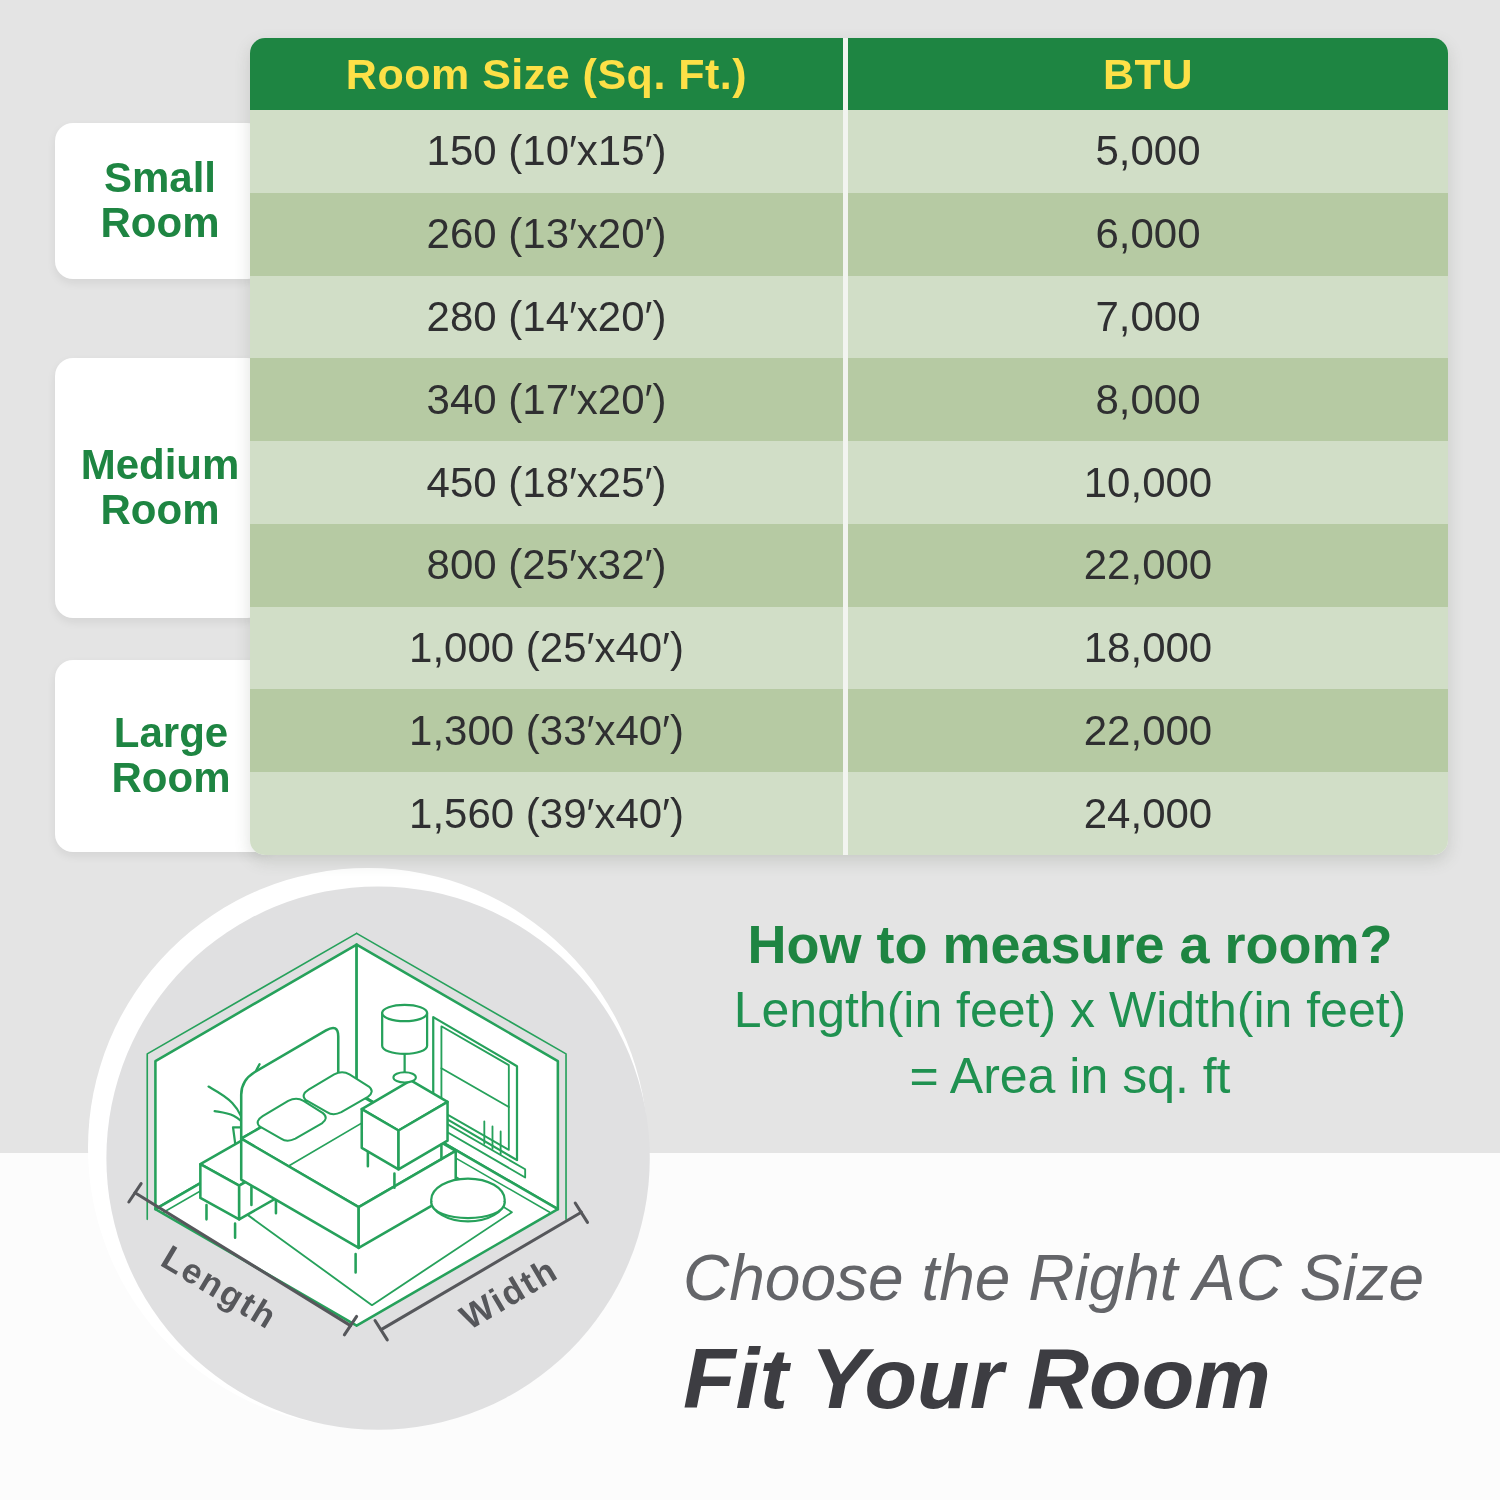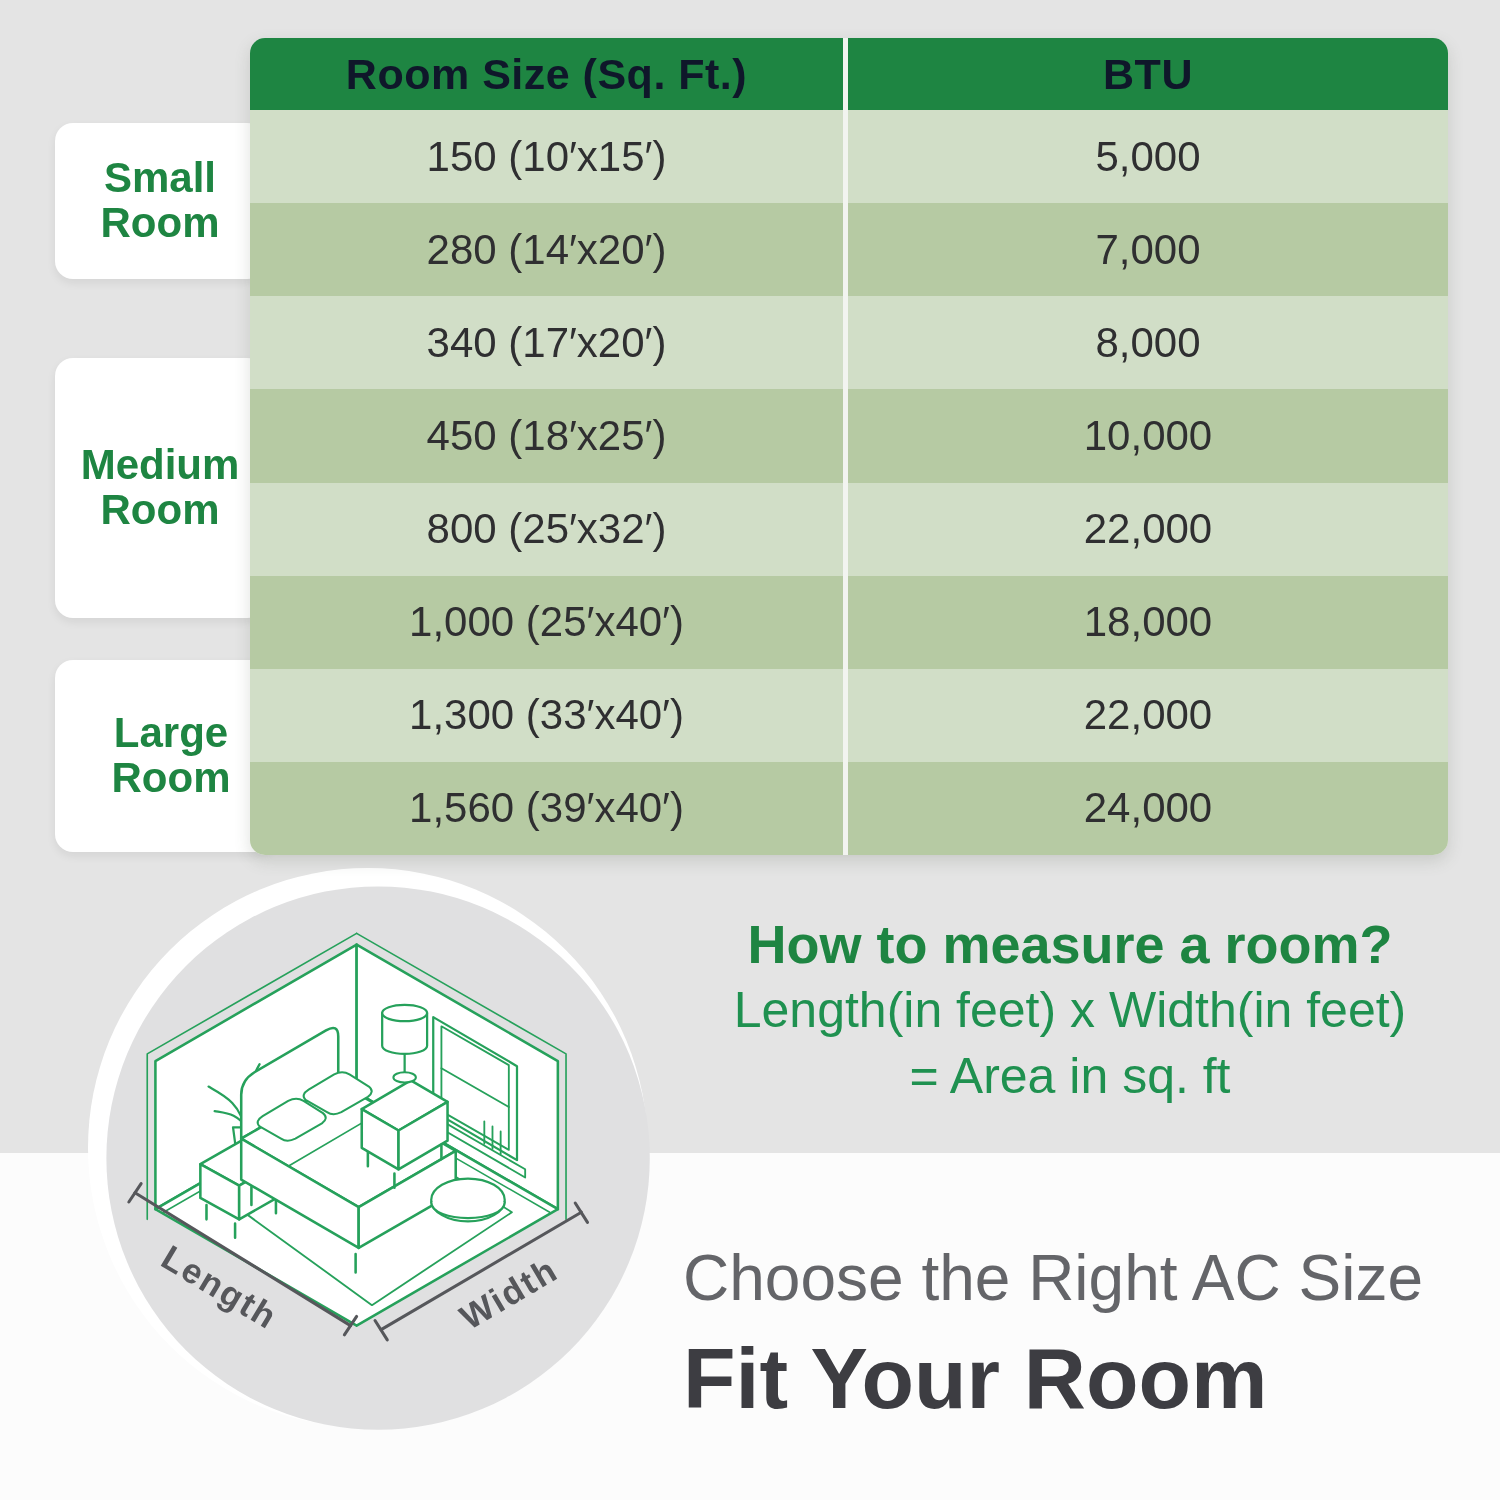--- a/index.html
+++ b/index.html
@@ -13,21 +13,21 @@
 
   
   .ac-table{
     position:absolute;left:250px;top:38px;width:1198px;height:817px;
     border-radius:15px;overflow:hidden;background:#f2f4f0;
     box-shadow:0 6px 16px rgba(80,90,70,.18);
     display:flex;flex-direction:column;z-index:3;
   }
   .thead{display:flex;height:72px;flex:0 0 72px;column-gap:5px;}
   .thead .cell{
-    background:#1e8542;color:#0f172a;font-weight:bold;font-size:43px;
+    background:#1e8542;color:#fde047;font-weight:bold;font-size:43px;
     display:flex;align-items:center;justify-content:center;letter-spacing:.5px;
   }
   .tbody{display:flex;flex-direction:column;flex:1;}
   .trow{display:flex;flex:1;column-gap:5px;}
   .trow .cell{
     display:flex;align-items:center;justify-content:center;
     font-size:42px;color:#2f2f31;
   }
   .col-size{width:593px;flex:0 0 593px;}
   .col-btu{flex:1;}
@@ -49,21 +49,21 @@
   .room-circle{position:absolute;left:88px;top:868px;width:572px;height:572px;z-index:2;}
 
   
   .measure{
     position:absolute;left:615px;top:912px;width:910px;text-align:center;z-index:2;
   }
   .measure-heading{font-size:54px;font-weight:bold;color:#1e8542;line-height:1.2;}
   .measure-line{font-size:50px;color:#1f9150;line-height:1.33;}
 
   
-  .title-block{position:absolute;left:683px;top:1243px;z-index:2;}
+  .title-block{position:absolute;left:683px;top:1243px;z-index:2;font-style:italic;}
   .title-light{font-size:64px;color:#646569;font-weight:400;line-height:1.1;letter-spacing:0;}
   .title-bold{font-size:86px;color:#3d3d42;font-weight:bold;line-height:1.05;margin-top:20px;letter-spacing:0;}
 </style>
 </head>
 <body>
 
 <div class="bottom-band"></div>
 
 <div class="grp grp-small">
   <span>Small</span>
@@ -80,20 +80,24 @@
 
 <div class="ac-table">
   <div class="thead">
     <div class="cell col-size">Room Size (Sq. Ft.)</div>
     <div class="cell col-btu">BTU</div>
   </div>
   <div class="tbody">
     <div class="trow">
       <div class="cell col-size">150 (10′x15′)</div>
       <div class="cell col-btu">5,000</div>
+    </div>
+    <div class="trow">
+      <div class="cell col-size">260 (13′x20′)</div>
+      <div class="cell col-btu">6,000</div>
     </div>
     <div class="trow">
       <div class="cell col-size">280 (14′x20′)</div>
       <div class="cell col-btu">7,000</div>
     </div>
     <div class="trow">
       <div class="cell col-size">340 (17′x20′)</div>
       <div class="cell col-btu">8,000</div>
     </div>
     <div class="trow">

